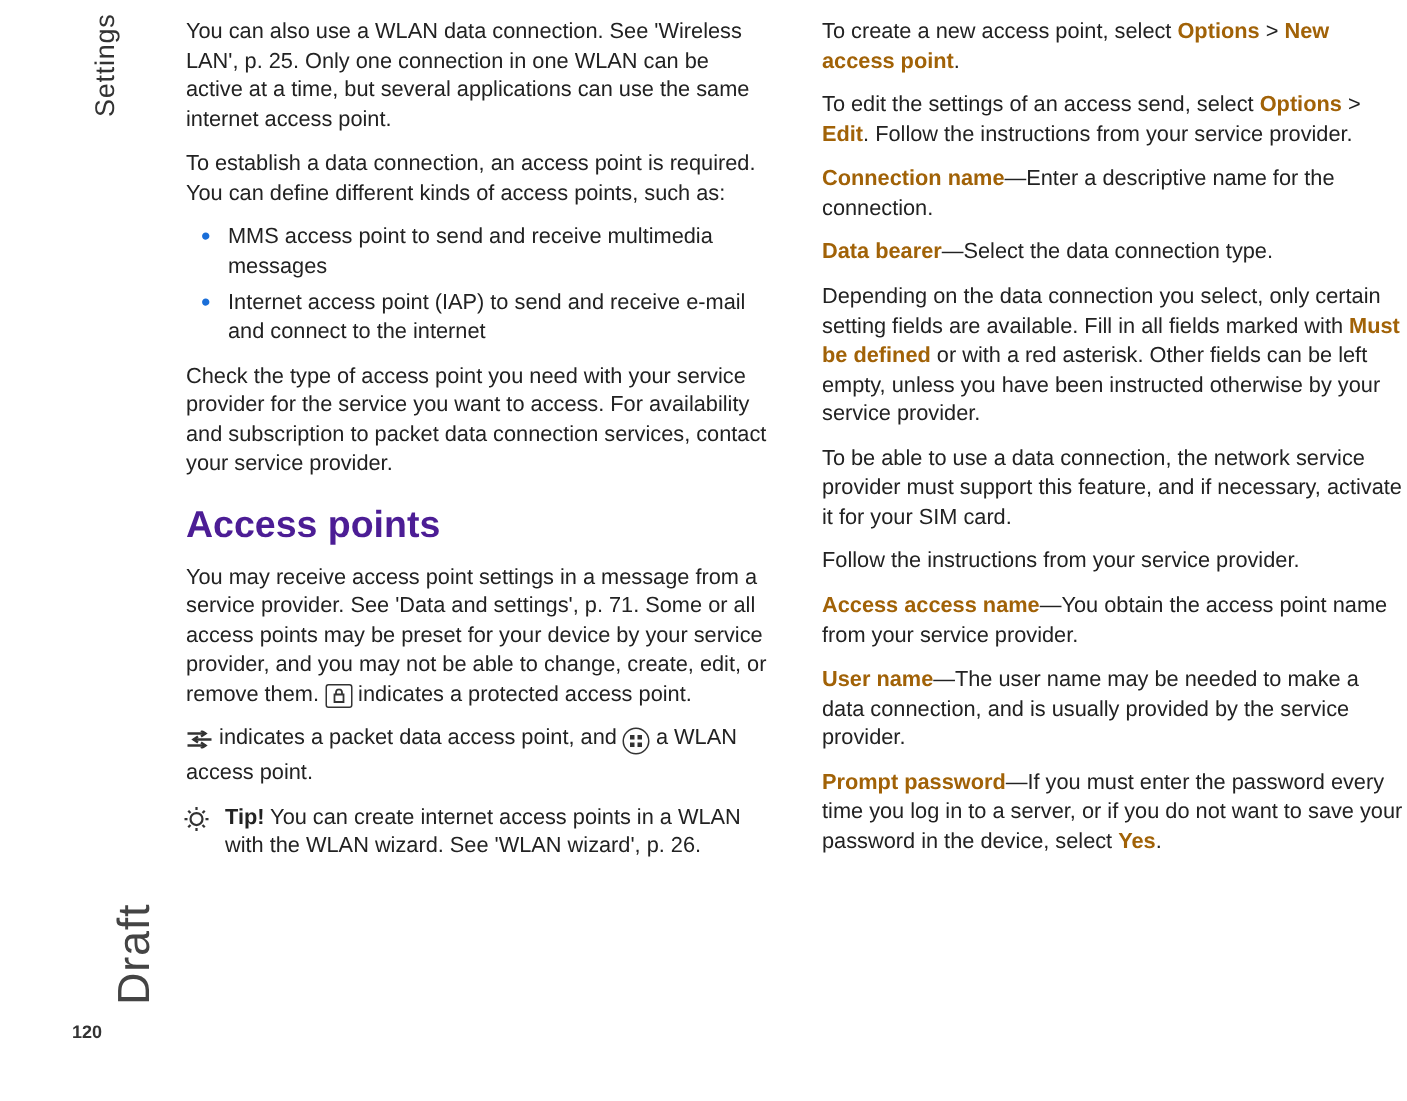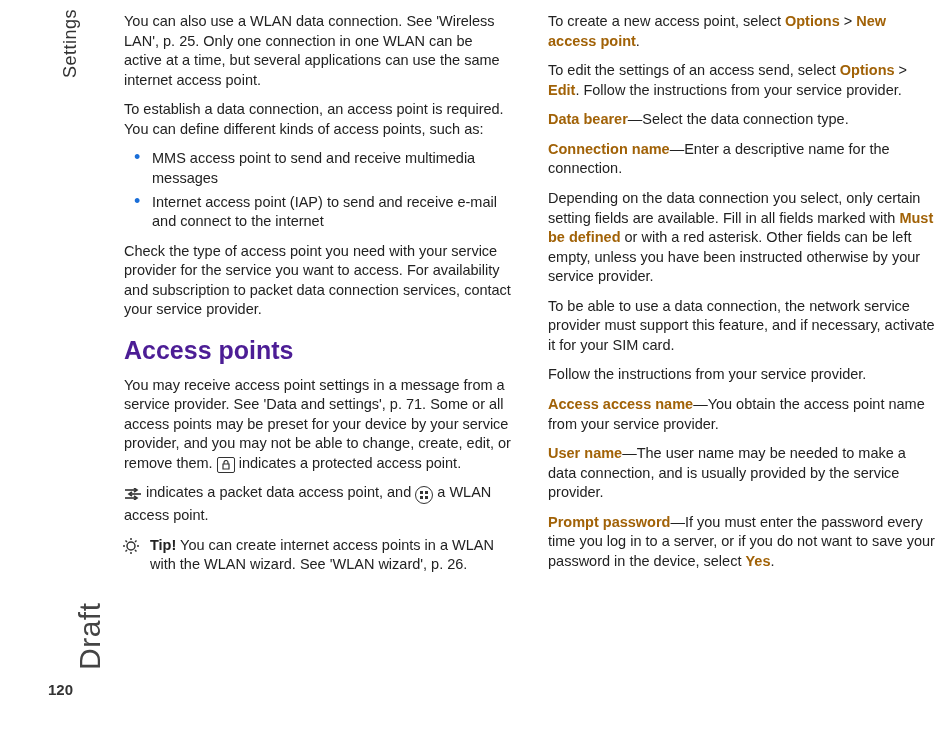--- a/index.html
+++ b/index.html
@@ -40,21 +40,21 @@
     transform-origin: left top;
     font-size: 30px;
     font-weight: normal;
     color: #444;
     letter-spacing: 0.5px;
   }
   .page-number {
     position: absolute;
     left: 48px;
     top: 680px;
-    font-size: 15px;
+    font-size: 12px;
     font-weight: bold;
     color: #333;
   }
   .columns {
     position: absolute;
     left: 108px;
     top: 12px;
     width: 814px;
     display: flex;
     gap: 34px;
@@ -207,24 +207,24 @@
   </div>
 
   <div class="column">
     <p>
       <span>To create a new access point, select </span><span class="ui-label">Options</span><span> &gt; </span><span class="ui-label">New access point</span><span>.</span>
     </p>
     <p>
       <span>To edit the settings of an access send, select </span><span class="ui-label">Options</span><span> &gt; </span><span class="ui-label">Edit</span><span>. Follow the instructions from your service provider.</span>
     </p>
     <p>
+      <span class="ui-label">Connection name</span><span>—Enter a descriptive name for the connection.</span>
+    </p>
+    <p>
       <span class="ui-label">Data bearer</span><span>—Select the data connection type.</span>
-    </p>
-    <p>
-      <span class="ui-label">Connection name</span><span>—Enter a descriptive name for the connection.</span>
     </p>
     <p>
       <span>Depending on the data connection you select, only certain setting fields are available. Fill in all fields marked with </span><span class="ui-label">Must be defined</span><span> or with a red asterisk. Other fields can be left empty, unless you have been instructed otherwise by your service provider.</span>
     </p>
     <p>To be able to use a data connection, the network service provider must support this feature, and if necessary, activate it for your SIM card.</p>
     <p>Follow the instructions from your service provider.</p>
     <p>
       <span class="ui-label">Access access name</span><span>—You obtain the access point name from your service provider.</span>
     </p>
     <p>

